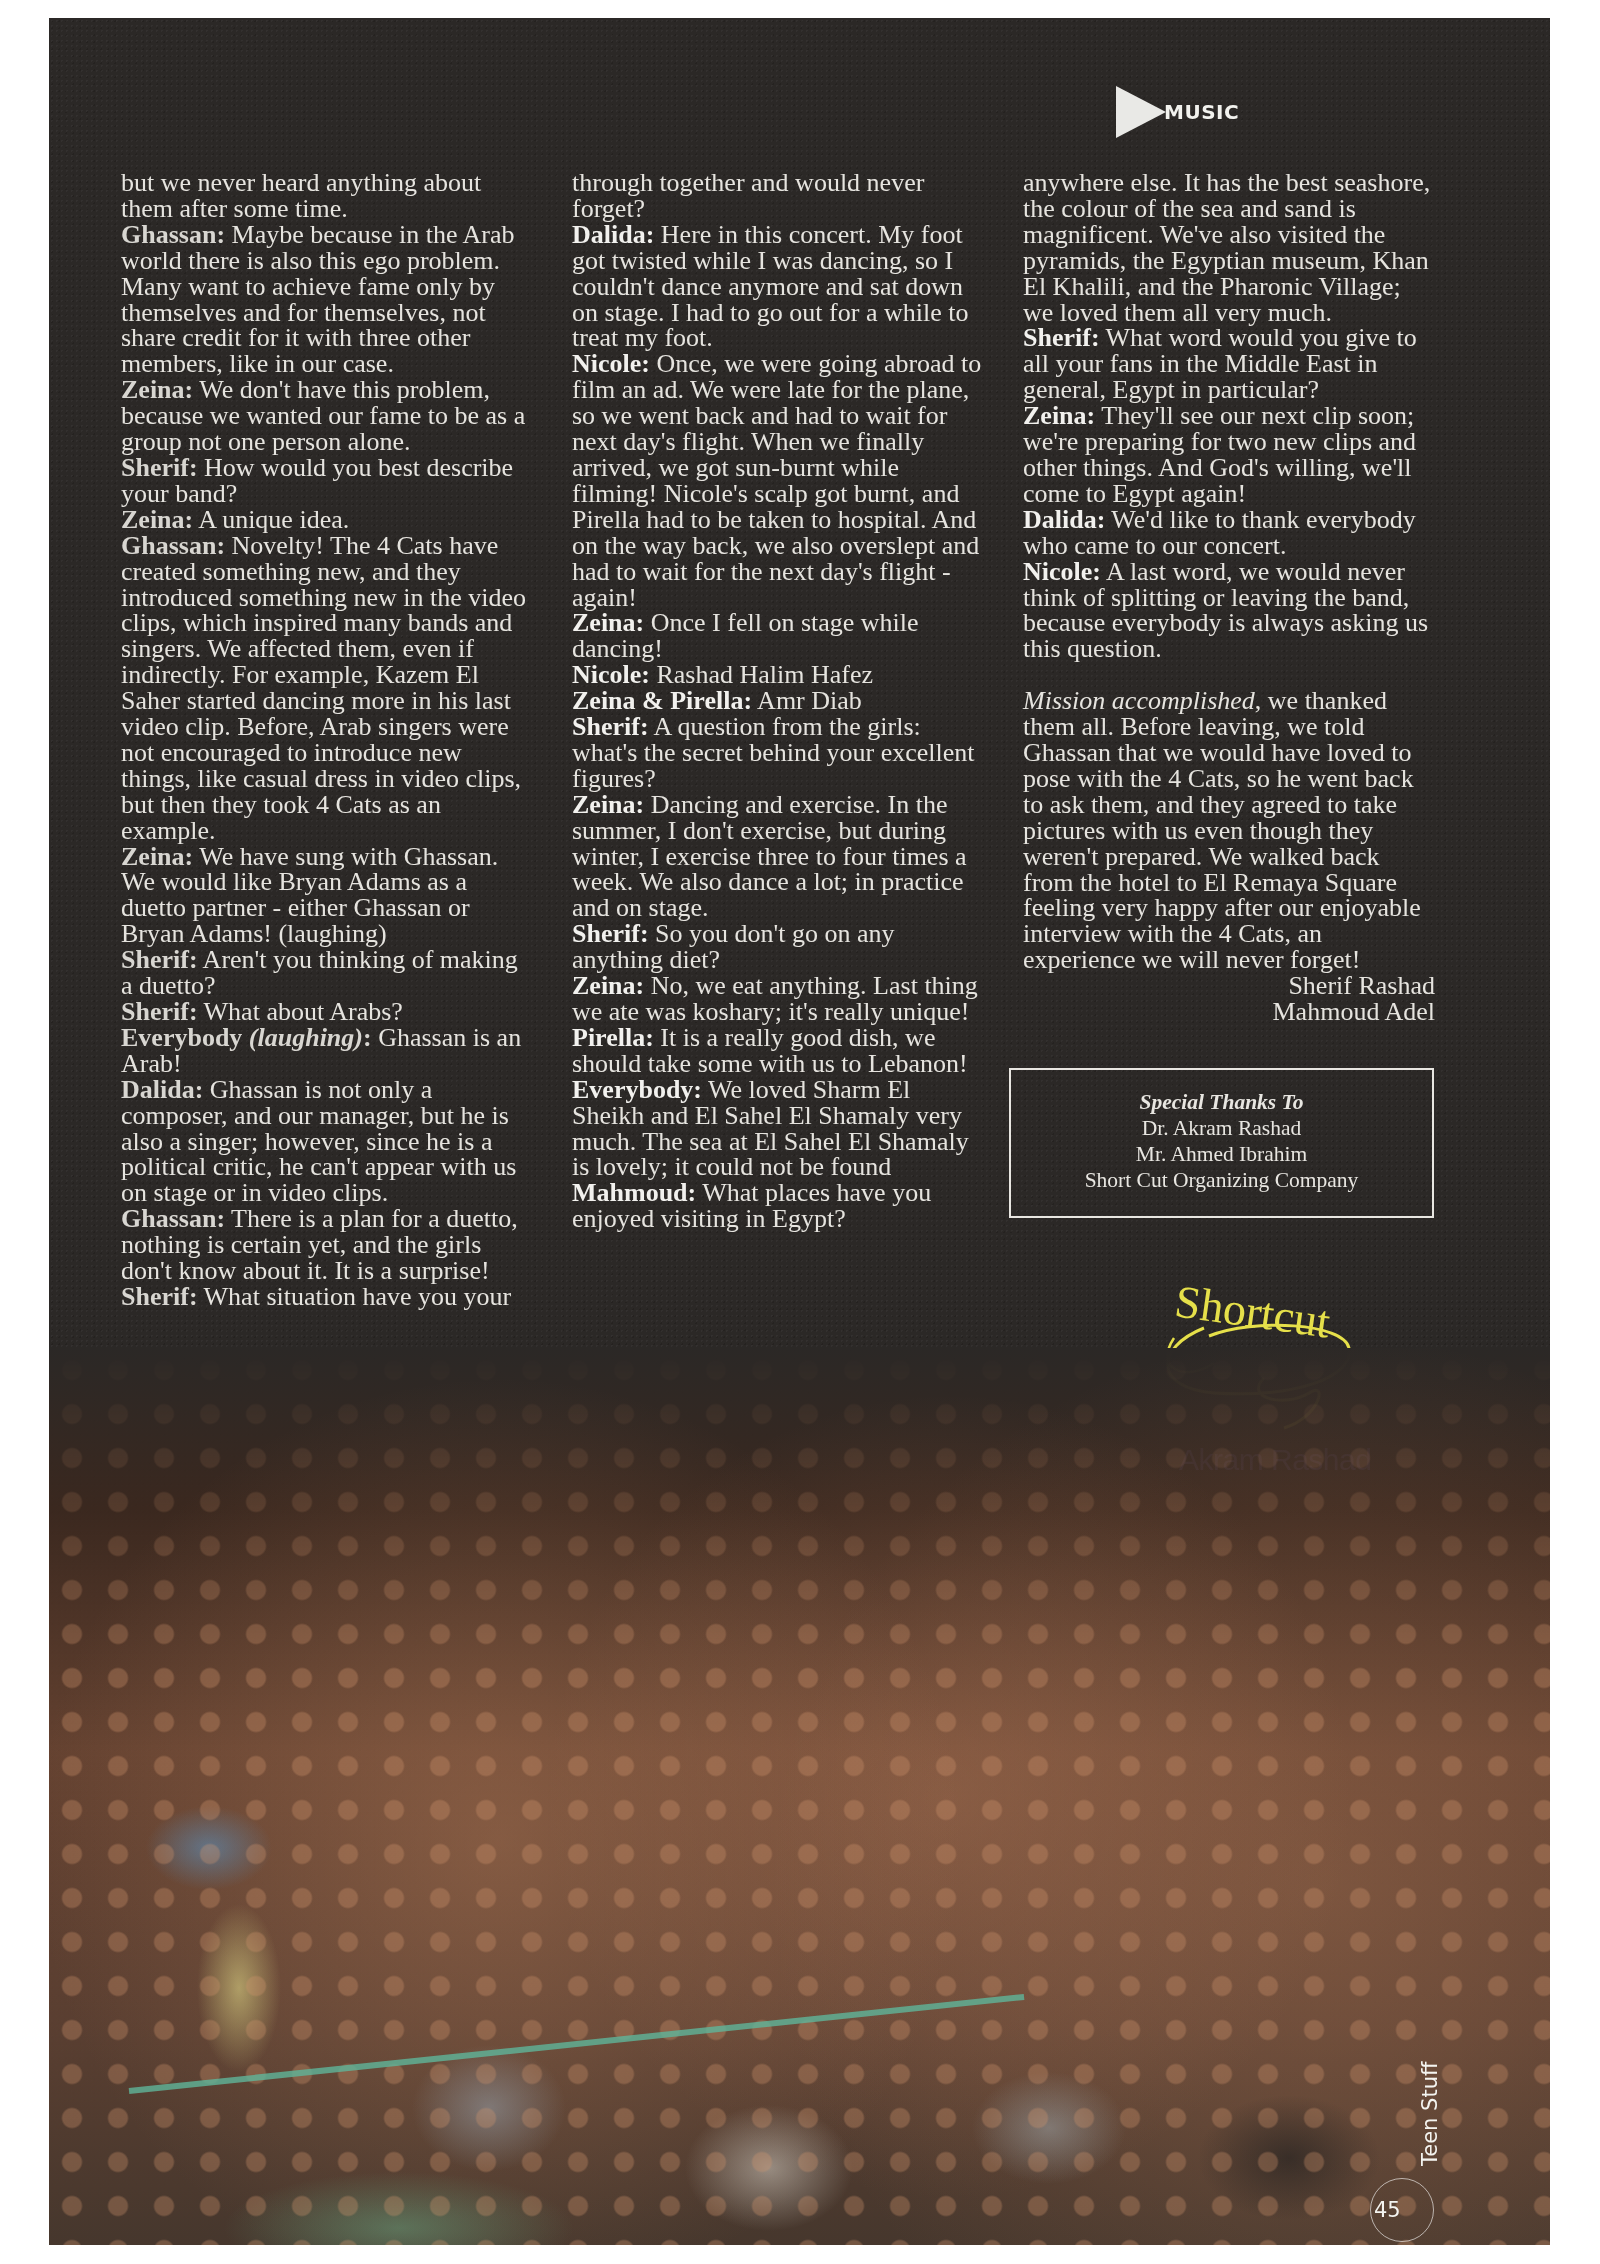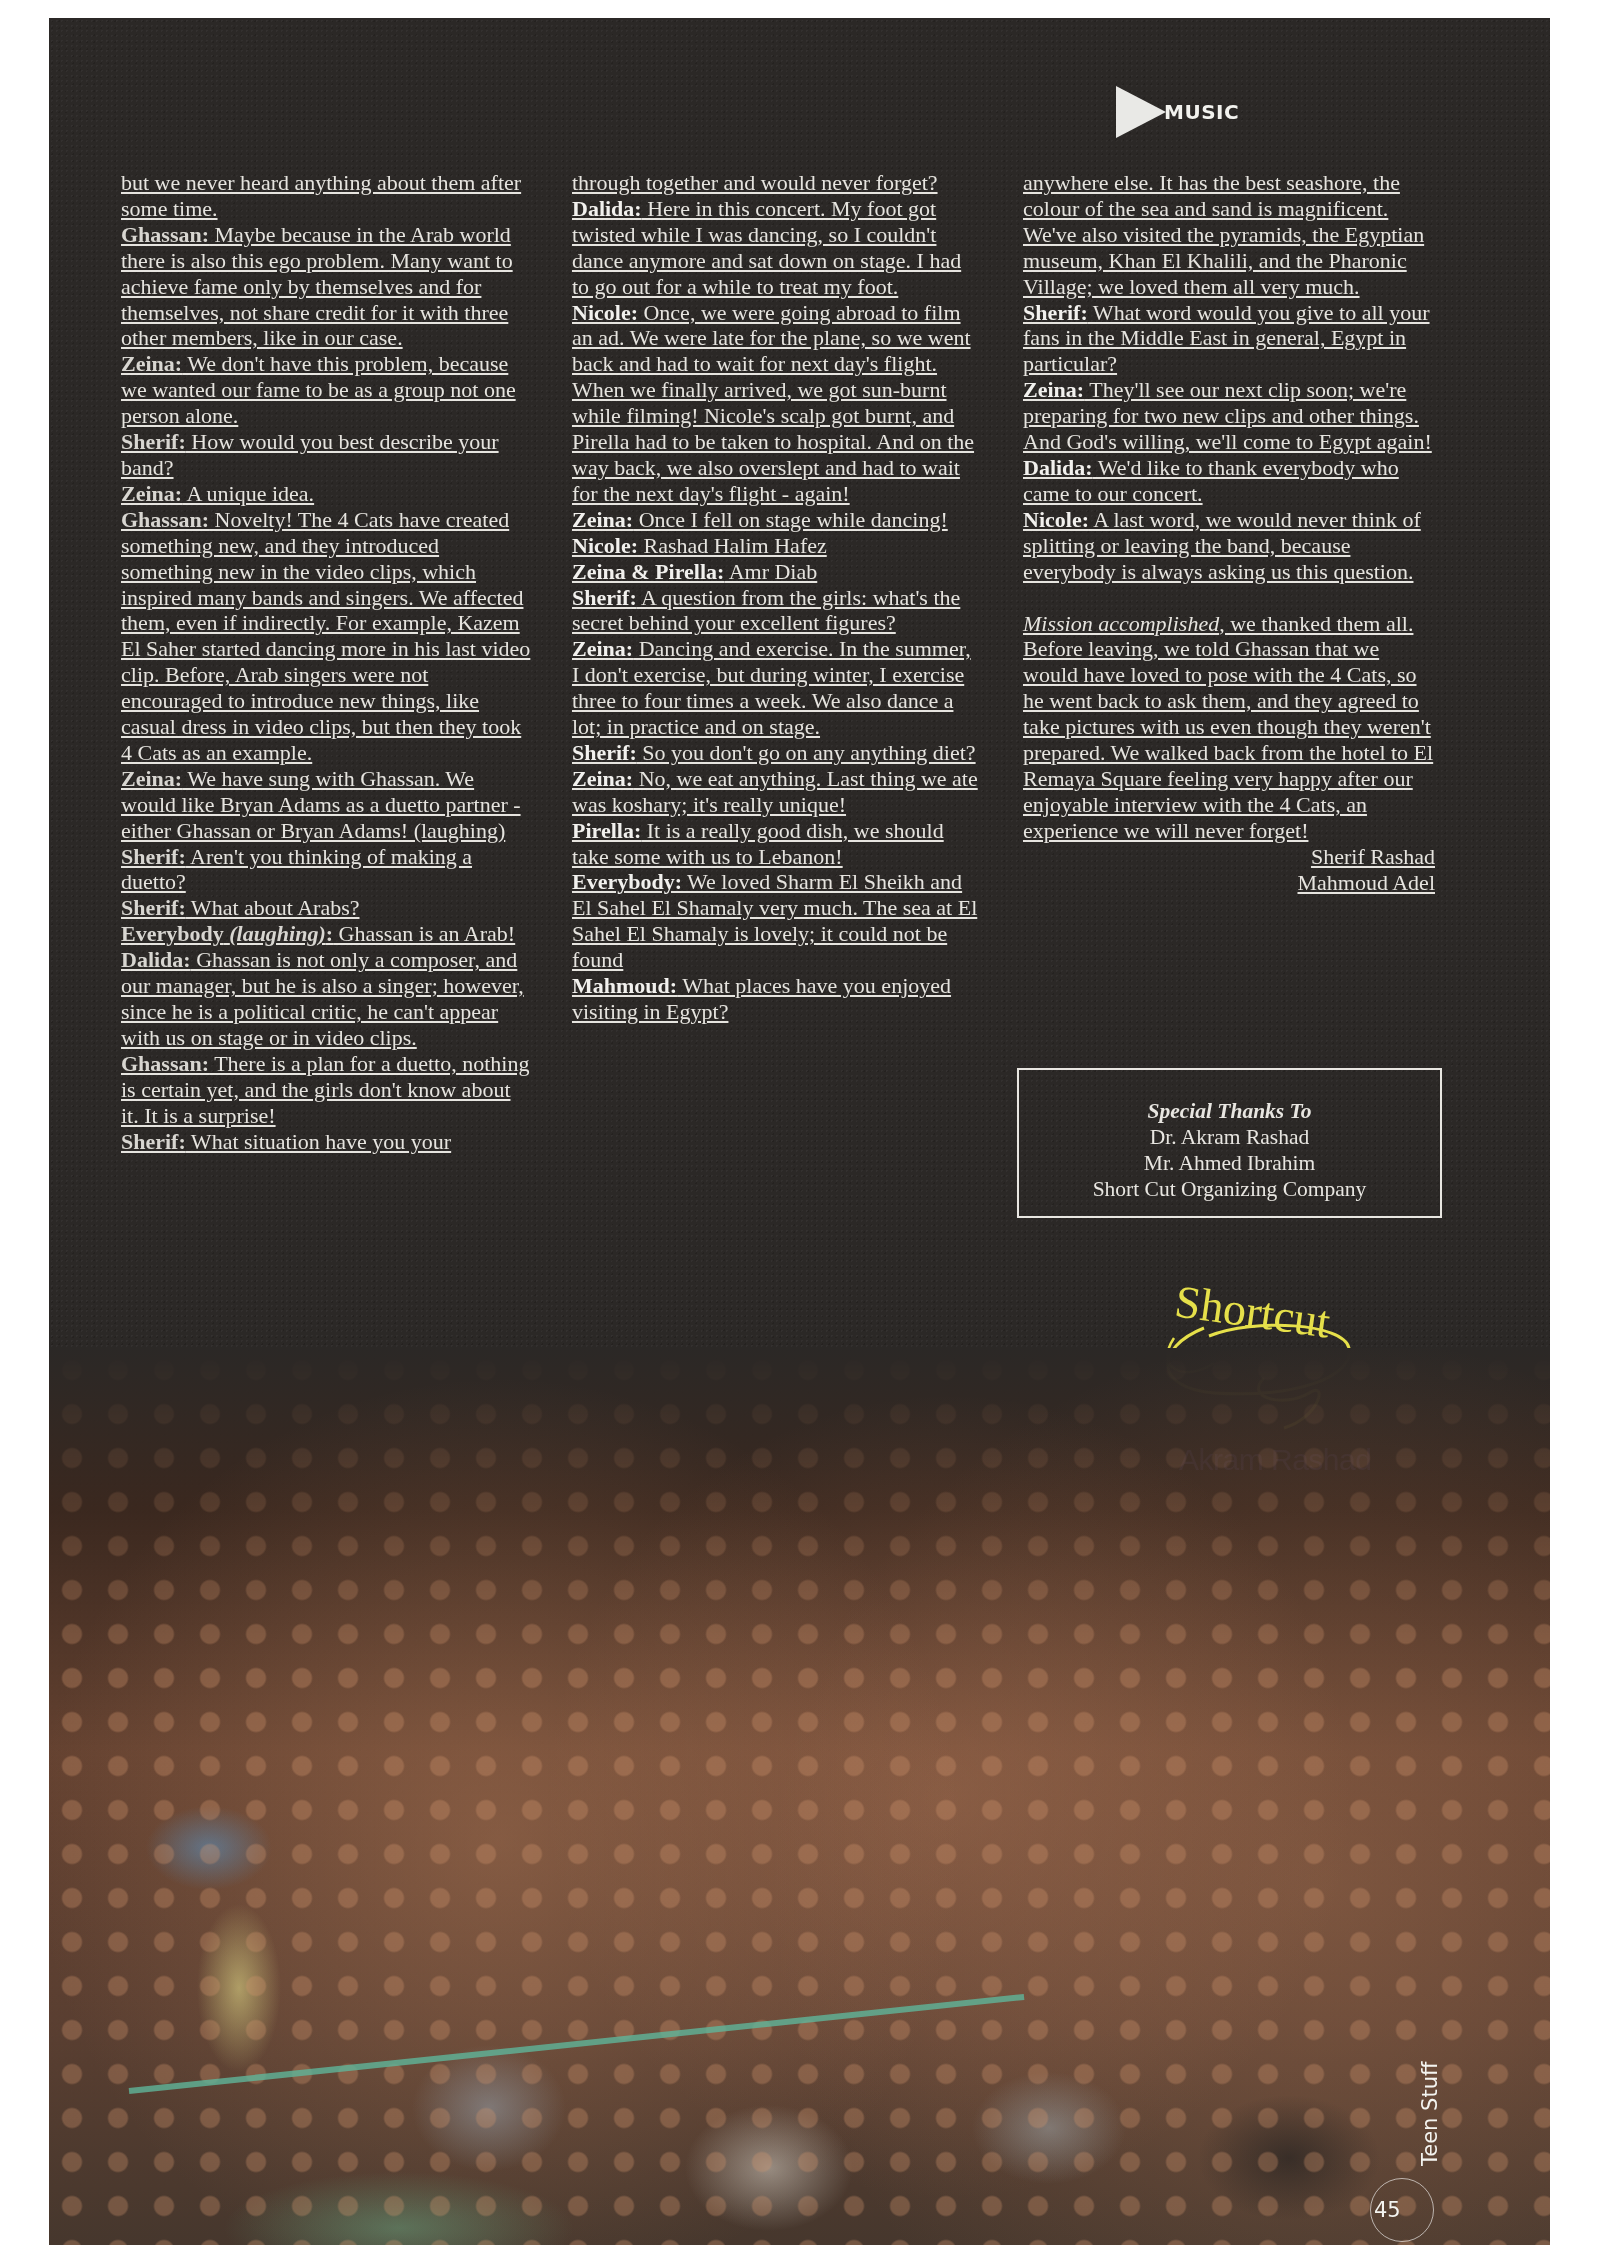--- a/index.html
+++ b/index.html
@@ -20,37 +20,36 @@
     width: 0; height: 0;
     border-top: 26px solid transparent; border-bottom: 26px solid transparent;
     border-left: 50px solid #e9e9e6;
   }
   .section-tag .label {
     font-family: "DejaVu Sans", sans-serif; font-weight: bold; color: #f2f2ee;
     font-size: 20px; letter-spacing: 0.5px; margin-left: -2px;
   }
   .col {
     position: absolute; top: 152px; width: 410px;
-    font-family: "Liberation Serif", serif; font-size: 22px; line-height: 25.9px;
+    font-family: "Liberation Serif", serif; font-size: 26px; line-height: 25.9px;
     color: #e6e4df;
-    text-decoration: underline;
   }
   .col1 { left: 72px; }
   .col2 { left: 523px; }
   .col3 { left: 974px; width: 412px; }
   .col p { margin: 0; }
   .sp { font-weight: bold; color: #f2f1ee; }
   .col1 .sp { color: #d8d6d1; }
   .gap { height: 26px; }
   .byline { text-align: right; }
   .thanks {
     position: absolute; left: 960px; top: 1050px; width: 425px; height: 150px;
     border: 2px solid #e8e6e1; box-sizing: border-box;
     font-family: "Liberation Serif", serif; color: #e8e6e1;
-    text-align: center; padding-top: 28px; font-size: 21.5px; line-height: 26px; margin-left: 8px;
+    text-align: center; padding-top: 19px; font-size: 21.5px; line-height: 26px;
   }
   .thanks .title { font-style: italic; font-weight: bold; }
   .logo {
     position: absolute; left: 1085px; top: 1250px; width: 280px; height: 220px;
   }
   .logo .logo-sub {
     position: absolute; left: 45px; top: 175px;
     font-family: "Liberation Sans", sans-serif; font-size: 30px; color: #8272c8;
     letter-spacing: -0.5px;
   }

